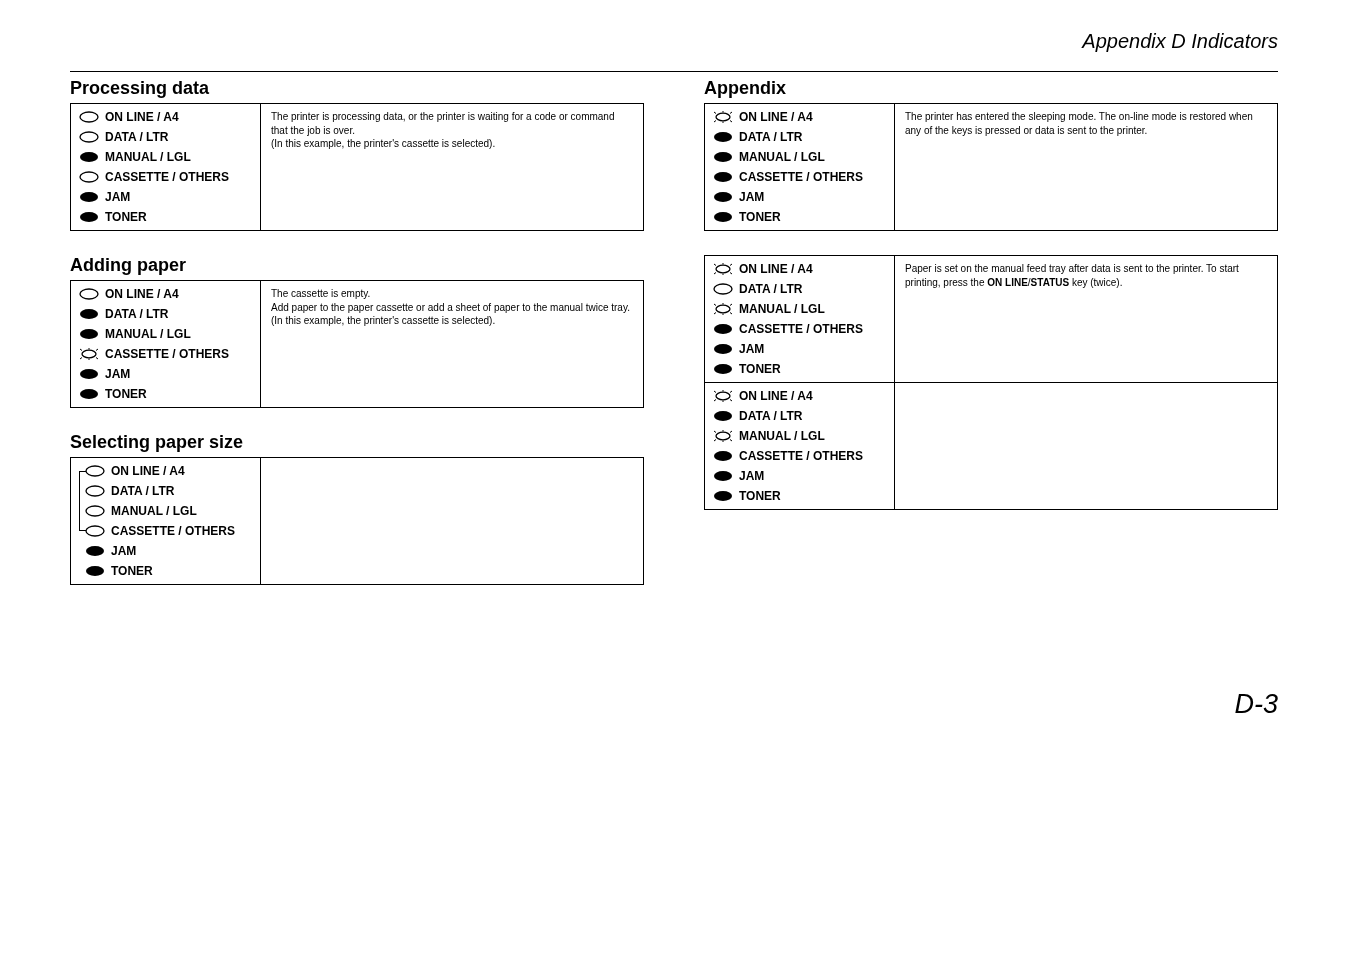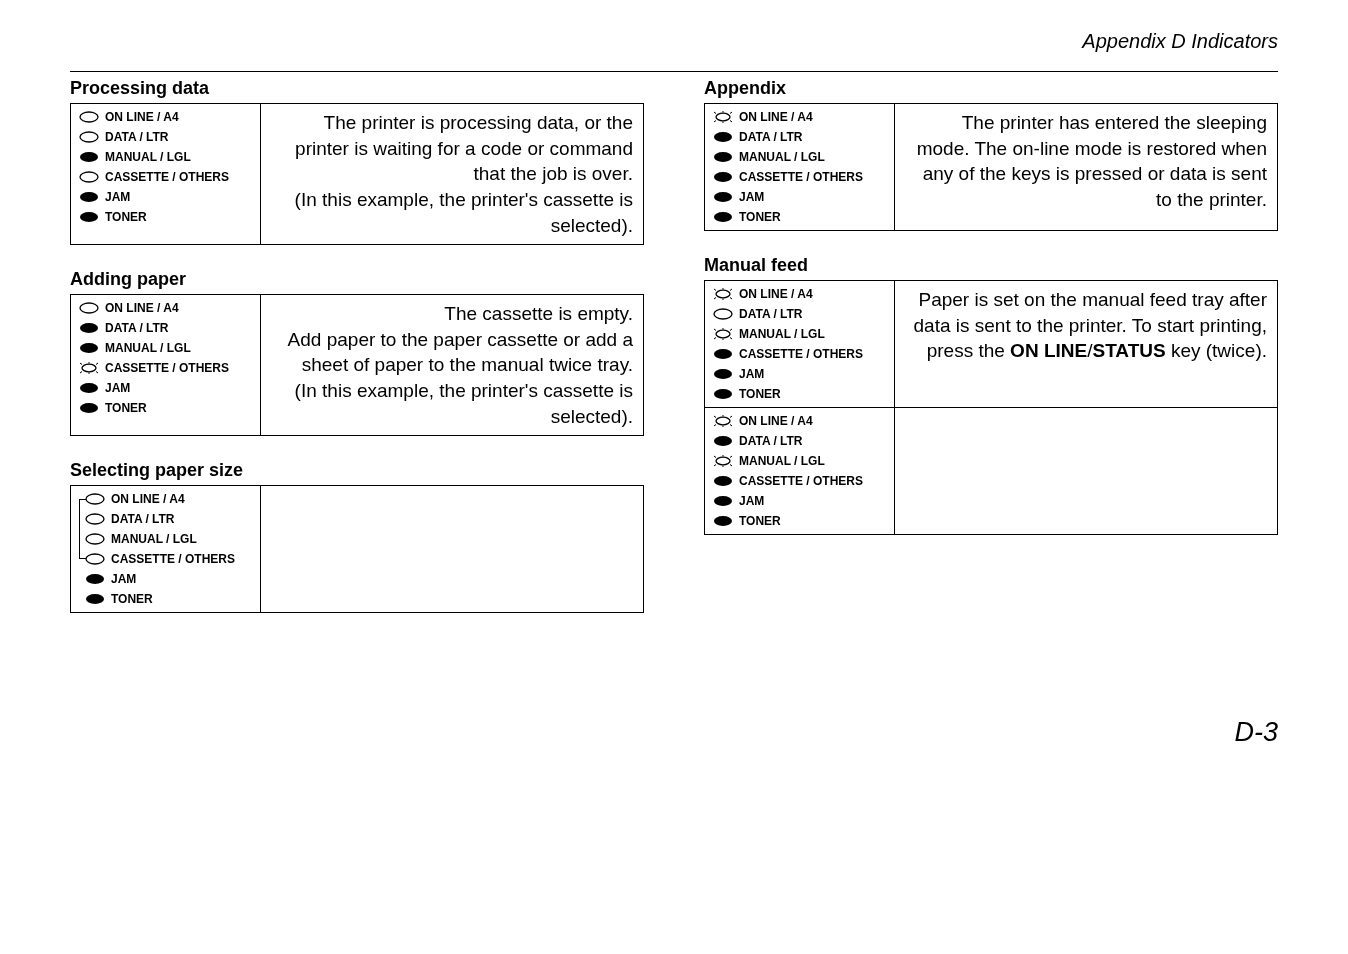--- a/index.html
+++ b/index.html
@@ -38,24 +38,23 @@
   .led-col {
     border-right: 1px solid #000;
     padding: 6px 8px 6px 8px;
     display: flex;
     flex-direction: column;
     gap: 6px;
     min-width: 190px;
   }
   .desc-col {
     padding: 6px 10px;
-    font-size: 19px;
+    font-size: 10px;
     line-height: 1.35;
     flex: 1;
-    text-align: right;
   }
   .led-row {
     display: flex;
     align-items: center;
     gap: 6px;
     font-size: 12px;
     font-weight: bold;
     white-space: nowrap;
   }
   .led {
@@ -310,21 +309,20 @@
                 <use href="#led-solid"></use>
               </svg>
               <span>TONER</span>
             </div>
         </div>
         <div class="desc-col">The printer has entered the sleeping mode. The on-line mode is restored when any of the keys is pressed or data is sent to the printer.</div>
       </div>
     </div>
 
     <div class="section">
-      <div class="section-title">Manual feed</div>
       <div class="panel-stack">
 
         <div class="panel">
           <div class="led-col">
             <div class="led-row">
                 <svg class="led">
                   <use href="#led-flash"></use>
                 </svg>
                 <span>ON LINE / A4</span>
               </div>

